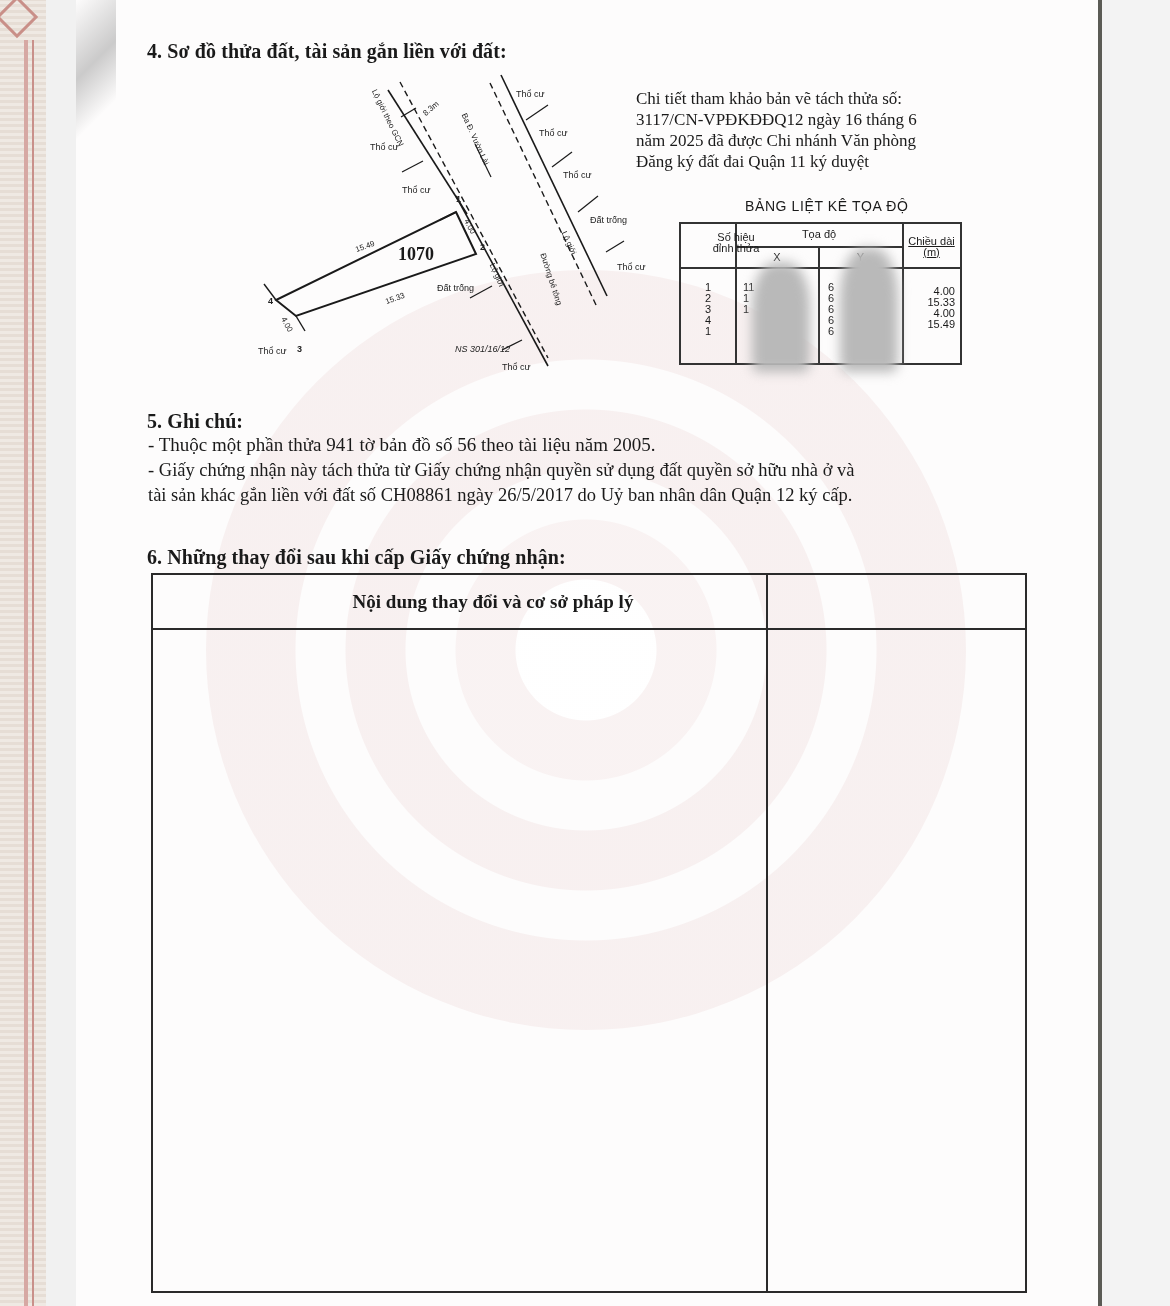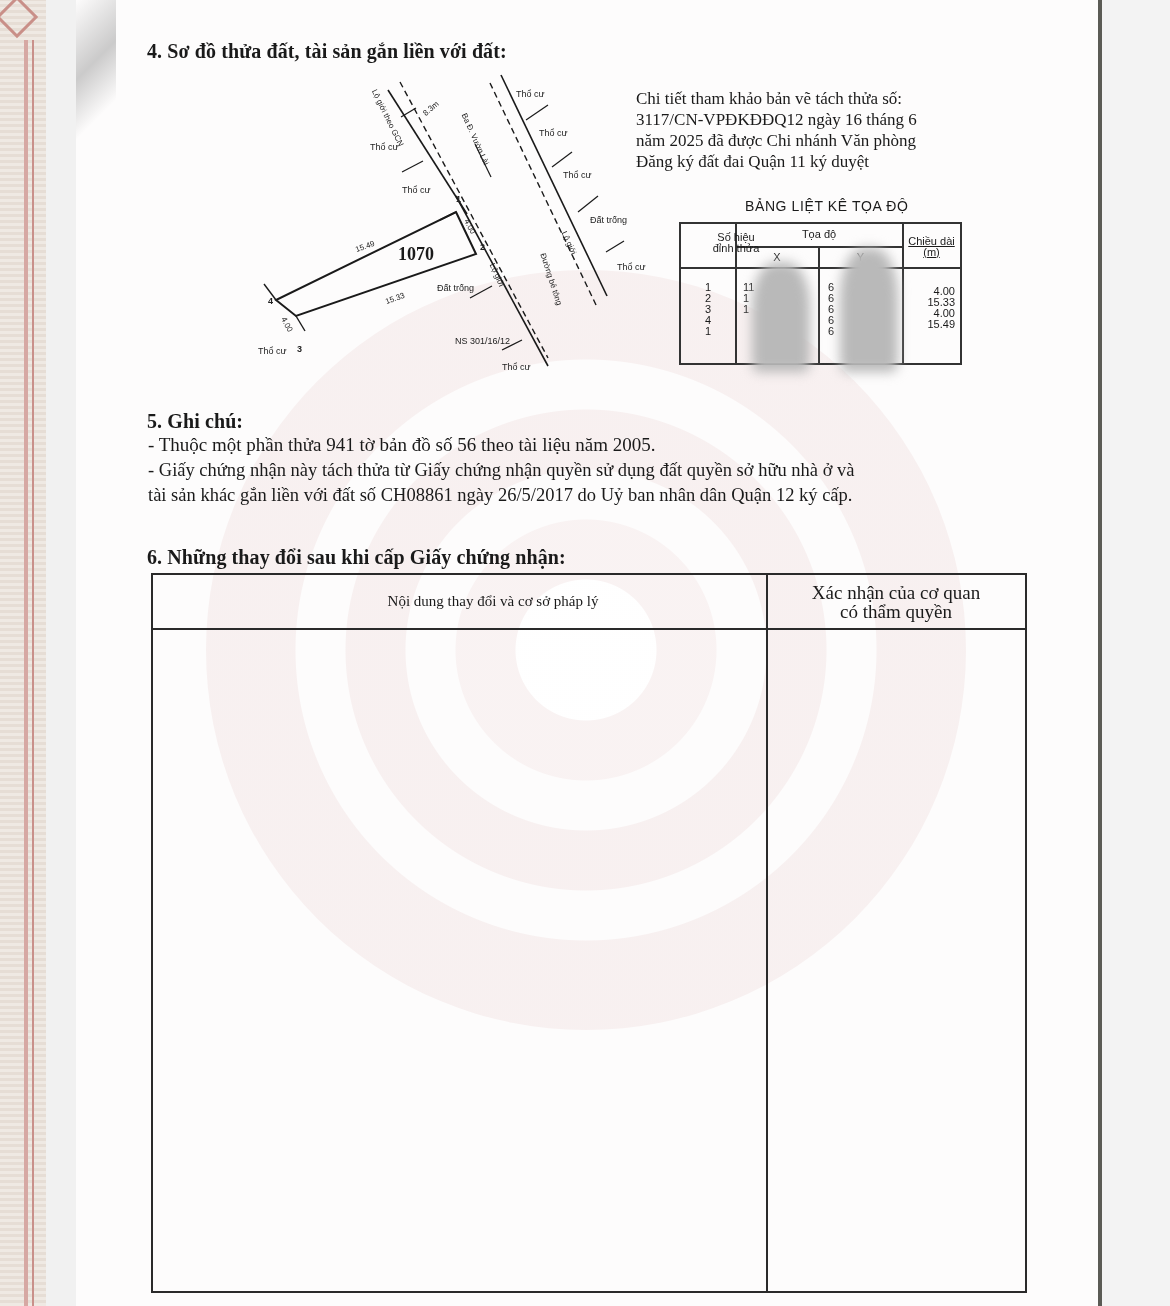--- a/index.html
+++ b/index.html
@@ -64,21 +64,21 @@
 
   
   .changes-table {
     position: absolute; left: 151px; top: 573px; width: 876px; height: 720px;
     border: 2px solid #2a2a2a; box-sizing: border-box;
   }
   .changes-table .vline { position: absolute; left: 613px; top: 0; width: 1.5px; height: 100%; background: #2a2a2a; }
   .changes-table .hline { position: absolute; left: 0; top: 53px; width: 100%; height: 2px; background: #2a2a2a; }
   .changes-table .th1 {
     position: absolute; left: 0; top: 0; width: 680px; height: 53px;
-    display: flex; align-items: center; justify-content: center; font-size: 15px;
+    display: flex; align-items: center; justify-content: center; font-size: 19px; font-weight: bold;
   }
   .changes-table .th2 {
     position: absolute; left: 614px; top: 2px; width: 258px; height: 50px;
     display: flex; flex-direction: column; align-items: center; justify-content: center; font-size: 19px; line-height: 19px;
   }
   .changes-table .cell { position: absolute; }
 </style>
 </head>
 <body>
 
@@ -139,21 +139,21 @@
 <div class="map-label" style="left:402px; top:185px;">Thổ cư</div>
 <div class="map-label" style="left:516px; top:89px;">Thổ cư</div>
 <div class="map-label" style="left:539px; top:128px;">Thổ cư</div>
 <div class="map-label" style="left:563px; top:170px;">Thổ cư</div>
 <div class="map-label" style="left:590px; top:215px;">Đất trống</div>
 <div class="map-label" style="left:617px; top:262px;">Thổ cư</div>
 <div class="map-label" style="left:568px; top:230px; transform:rotate(66deg); transform-origin:left top; font-size:8px;">Lộ giới</div>
 <div class="map-label" style="left:547px; top:252px; transform:rotate(72deg); transform-origin:left top; font-size:8px;">Đường bê tông</div>
 <div class="map-label" style="left:496px; top:262px; transform:rotate(66deg); transform-origin:left top; font-size:8px;">Lộ giới</div>
 <div class="map-label" style="left:437px; top:283px;">Đất trống</div>
-<div class="map-label" style="left:455px; top:336px;">NS 301/16/12</div>
+<div class="map-label" style="left:455px; top:344px;font-style:italic;">NS 301/16/12</div>
 <div class="map-label" style="left:502px; top:362px;">Thổ cư</div>
 <div class="map-label" style="left:258px; top:346px;">Thổ cư</div>
 
 <div style="position:absolute; left:398px; top:244px; font-size:18px; font-weight:bold;">1070</div>
 <div class="map-label" style="left:456px; top:194px; font-weight:bold;">1</div>
 <div class="map-label" style="left:480px; top:242px; font-weight:bold;">2</div>
 <div class="map-label" style="left:297px; top:344px; font-weight:bold;">3</div>
 <div class="map-label" style="left:268px; top:296px; font-weight:bold;">4</div>
 <div class="map-label" style="left:355px; top:242px; transform:rotate(-20deg); font-size:8px;">15.49</div>
 <div class="map-label" style="left:385px; top:294px; transform:rotate(-20deg); font-size:8px;">15.33</div>
@@ -217,21 +217,17 @@
 <div class="blur" style="left:840px; top:248px; width:58px; height:124px;"></div>
 
 <div class="h-section" style="left:147px; top:410px;">5. Ghi chú:</div>
 <div class="p-text" style="left:148px; top:434px;">- Thuộc một phần thửa 941 tờ bản đồ số 56 theo tài liệu năm 2005.</div>
 <div class="p-text" style="left:148px; top:459px; font-size:18.5px;">- Giấy chứng nhận này tách thửa từ Giấy chứng nhận quyền sử dụng đất quyền sở hữu nhà ở và</div>
 <div class="p-text" style="left:148px; top:484px; font-size:18.5px;">tài sản khác gắn liền với đất số CH08861 ngày 26/5/2017 do Uỷ ban nhân dân Quận 12 ký cấp.</div>
 
 <div class="h-section" style="left:147px; top:546px;">6. Những thay đổi sau khi cấp Giấy chứng nhận:</div>
 <div class="changes-table">
   <div class="th1">Nội dung thay đổi và cơ sở pháp lý</div>
-  <div class="th2">
-    <div>Xác nhận của cơ quan</div>
-    <div>có thẩm quyền</div>
-  </div>
   <div class="hline"></div>
   <div class="vline"></div>
   <div class="cell" style="left:0; top:55px; width:613px; height:661px;"></div>
   <div class="cell" style="left:615px; top:55px; width:257px; height:661px;"></div>
 </div>
 
 </body></html>

